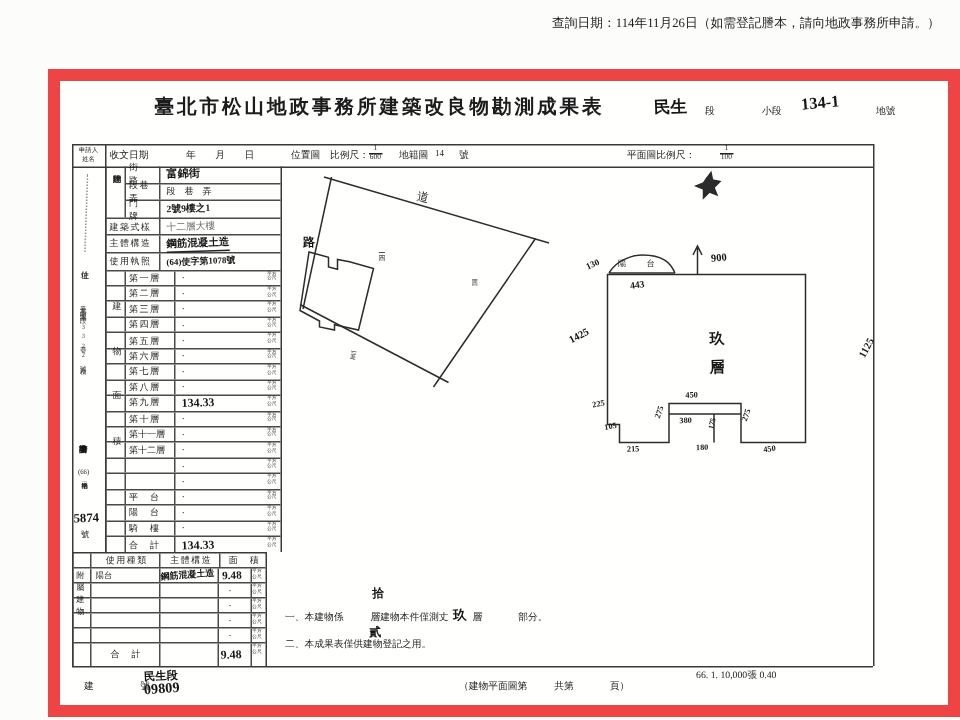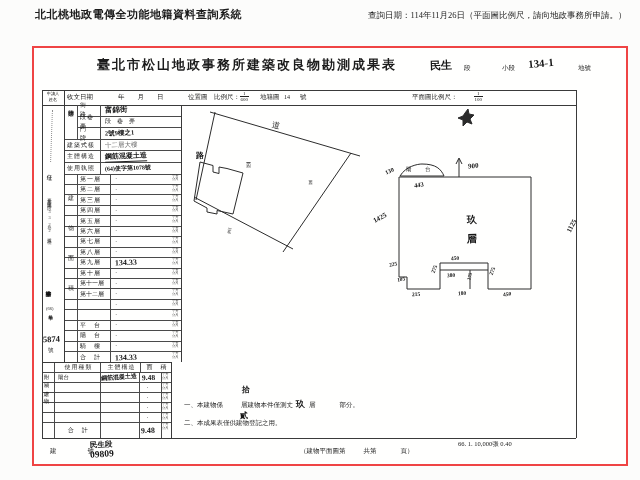--- a/index.html
+++ b/index.html
@@ -2,21 +2,21 @@
 <html><head>
 <meta charset="utf-8">
 <style>
   html,body{margin:0;padding:0;background:#e8e8e6;}
   #canvas{position:relative;width:640px;height:480px;background:#fcfcfb;overflow:hidden;
           font-family:"Liberation Serif","DejaVu Serif",serif;color:#1c1c1c;}
   .ab{position:absolute;white-space:nowrap;}
   .sys{font-size:11px;font-weight:700;letter-spacing:.5px;}
   .qd{font-size:8.5px;}
   .sub{font-size:9px;}
-  #doc{position:absolute;left:32px;top:46px;width:592px;height:416px;border:2px solid #ef4444;background:#fffffe;}
+  #doc{position:absolute;left:32px;top:46px;width:592px;height:416px;border:8px solid #ef4444;background:#fffffe;}
   .hline{position:absolute;height:0;border-top:1px solid #3a3a3a;}
   .vline{position:absolute;width:0;border-left:1px solid #3a3a3a;}
   .title{font-size:13px;font-weight:700;letter-spacing:2px;}
   .p{font-size:6.5px;}
   .p6{font-size:6px;}
   .p5{font-size:5.5px;}
   .hw{font-weight:700;color:#161616;display:inline-block;transform:rotate(-2deg);}
   .hwb{font-weight:700;color:#111;}
   .light{color:#6b6b6b;}
   .vert{writing-mode:vertical-rl;text-orientation:upright;}
@@ -39,22 +39,21 @@
   .valcell{flex:1;justify-content:flex-start;padding-left:4px;}
   .scribble{position:absolute;border-left:1px dotted #909090;transform:rotate(2deg);}
   svg{position:absolute;overflow:visible;}
   svg path, svg line, svg polyline{fill:none;stroke:#2c2c2c;stroke-width:1;}
 </style>
 </head>
 <body>
 
 <div id="canvas">
 
-  <div class="ab sys" style="left:35px;top:7px">北北桃地政電傳全功能地籍資料查詢系統</div>
-  <div class="ab qd" style="left:368px;top:10px">查詢日期：114年11月26日（平面圖比例尺，請向地政事務所申請。）</div>
+  <div class="ab qd" style="left:368px;top:10px">查詢日期：114年11月26日（如需登記謄本，請向地政事務所申請。）</div>
 
   <div id="doc">
 
     <div class="ab title" style="left:63px;top:8px">臺北市松山地政事務所建築改良物勘測成果表</div>
     <div class="ab hw" style="left:396px;top:10px;font-size:11px">民生</div>
     <div class="ab p" style="left:430px;top:16px">段</div>
     <div class="ab p" style="left:468px;top:16px">小段</div>
     <div class="ab hw" style="left:494px;top:9px;font-size:11px;transform:rotate(-5deg)">134-1</div>
     <div class="ab p" style="left:544px;top:16px">地號</div>
 

